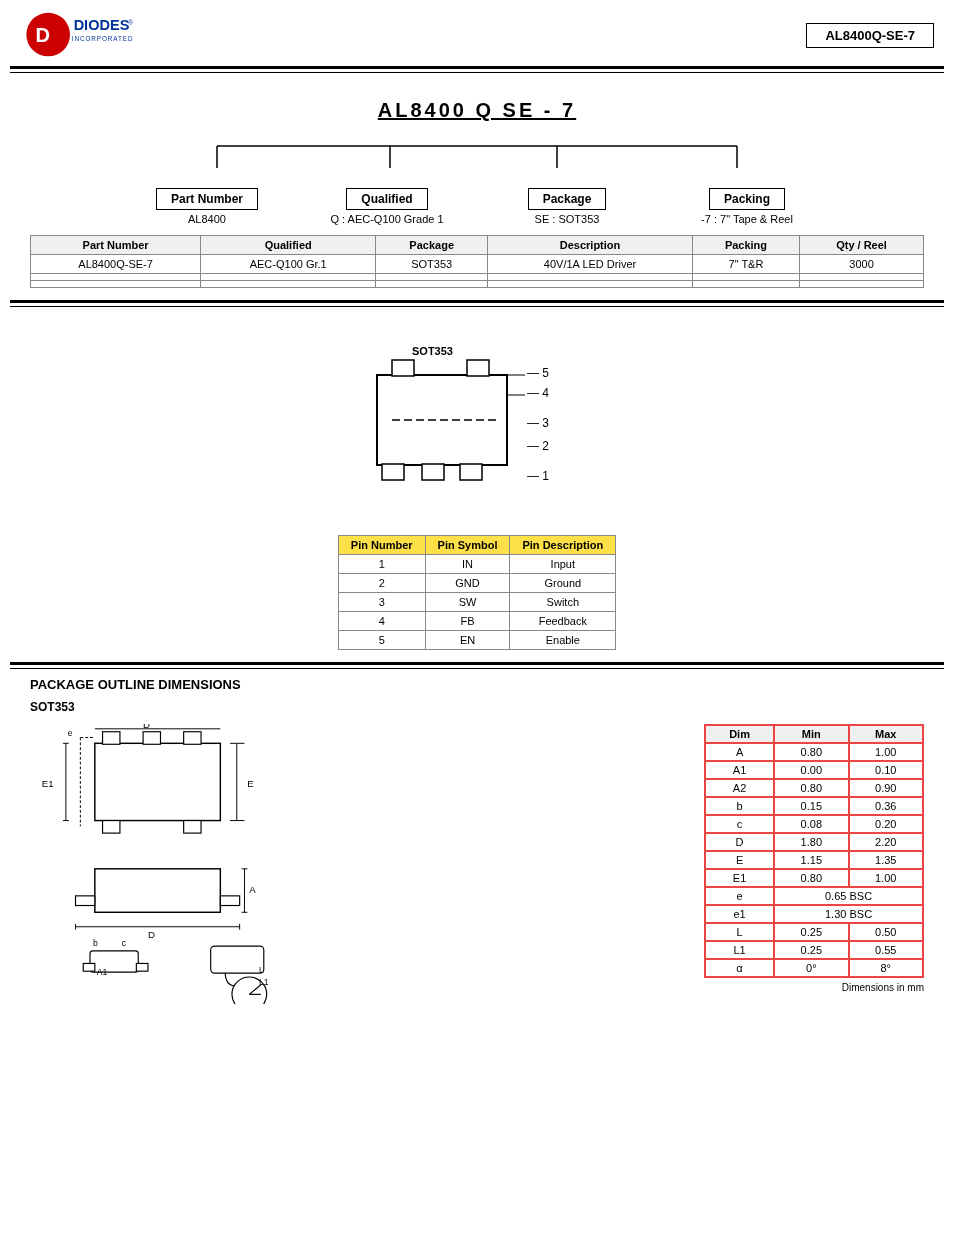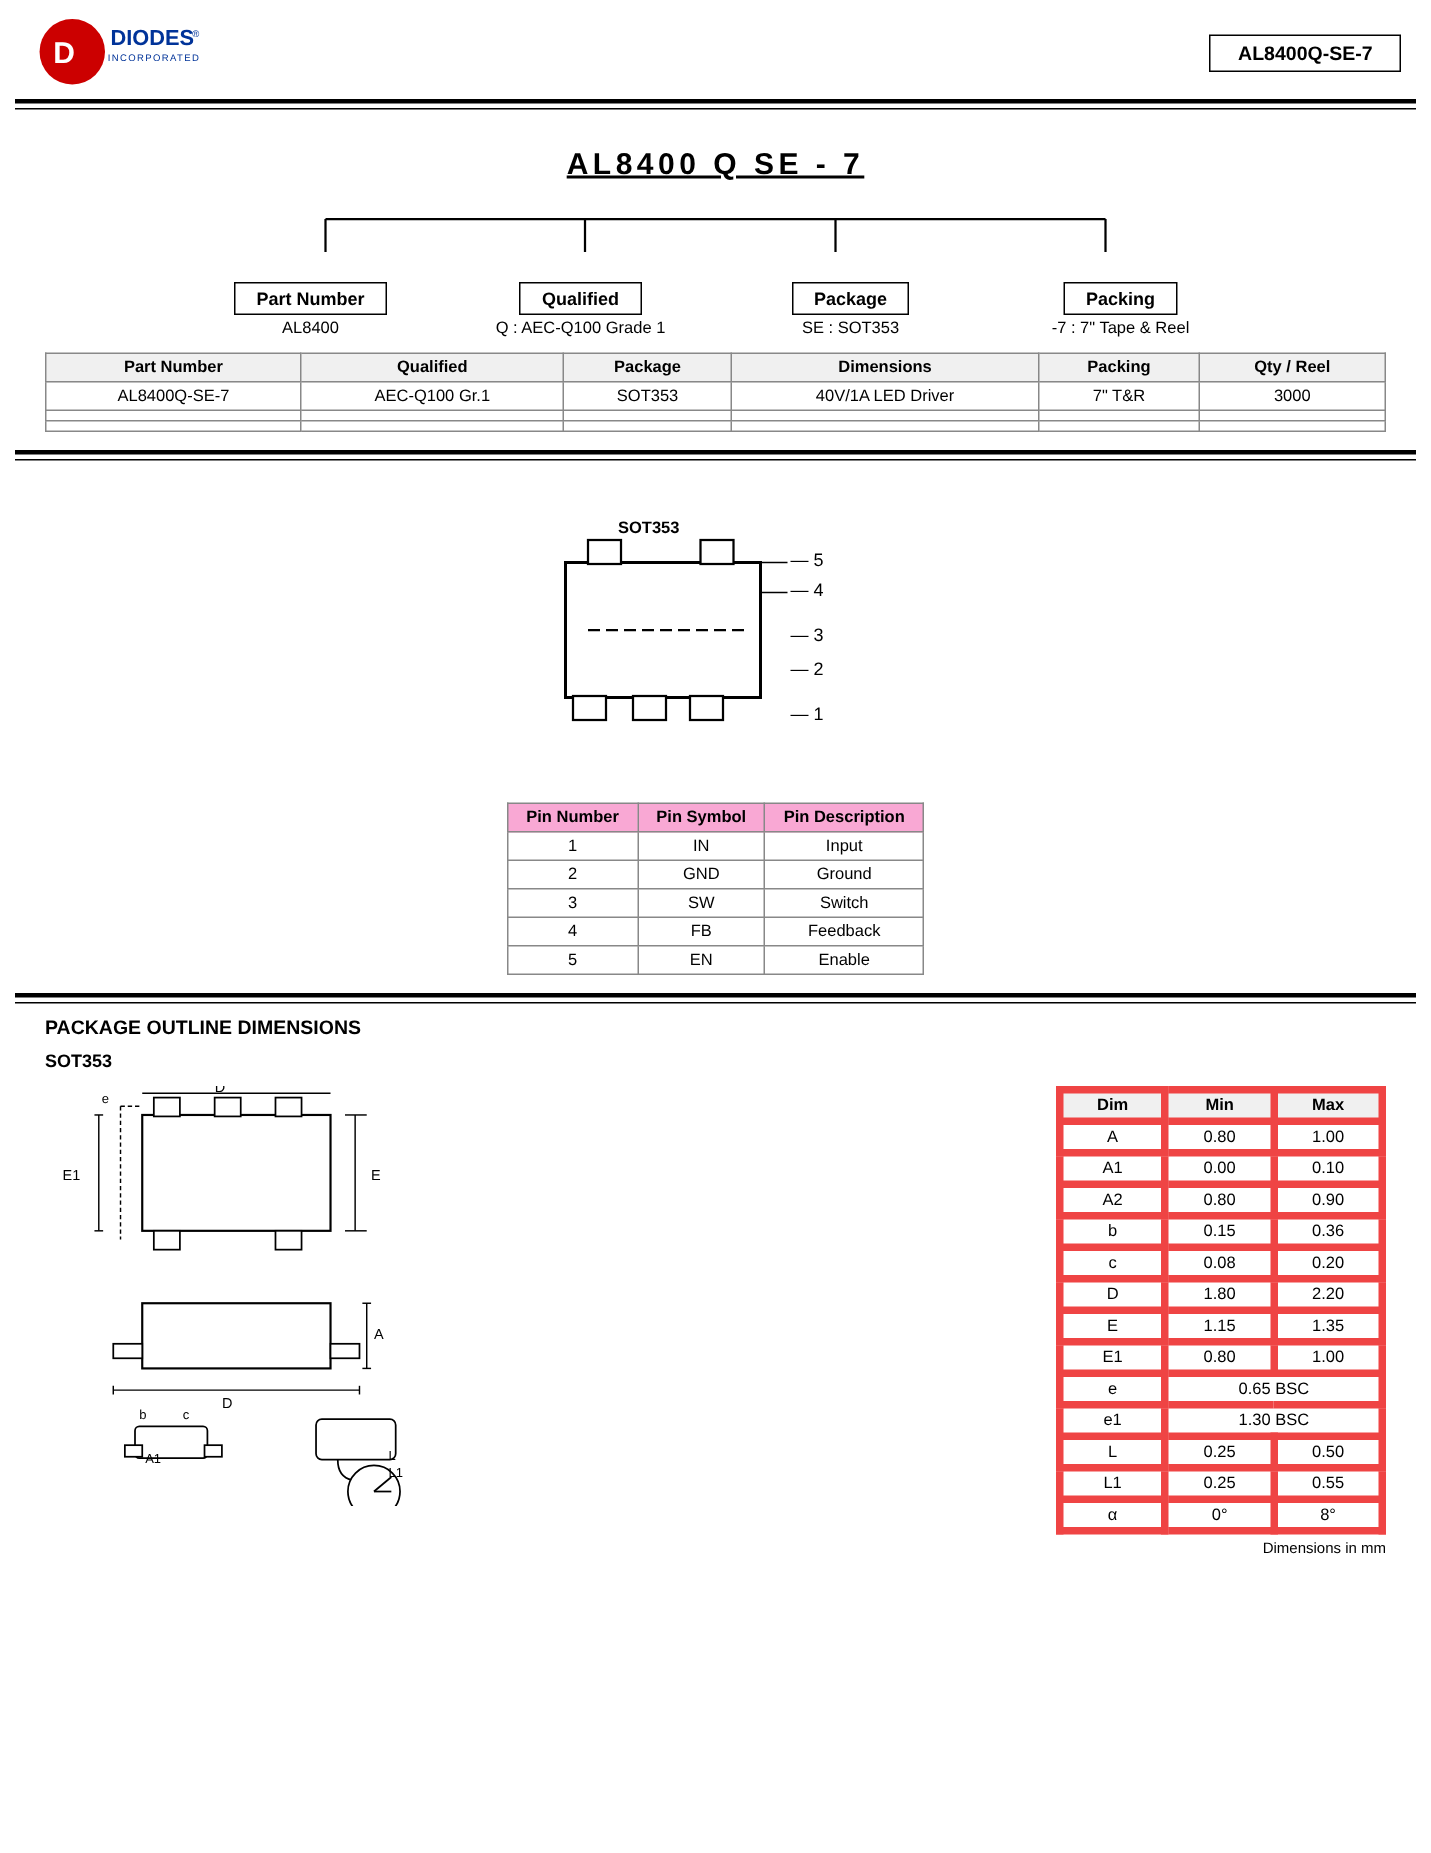--- a/index.html
+++ b/index.html
@@ -112,21 +112,21 @@
       border-collapse: collapse;
       font-size: 11px;
       margin: 0 auto;
     }
     .pin-table td, .pin-table th {
       border: 1px solid #888;
       padding: 3px 12px;
       text-align: center;
     }
     .pin-table th {
-      background: #f9a8d4;
+      background: #fde047;
       font-weight: bold;
     }
 
     
     .mech-section {
       padding: 8px 30px 12px 30px;
     }
 
     .mech-content {
       display: flex;
@@ -138,21 +138,21 @@
     }
     .mech-table-wrap {
       flex: 0 0 220px;
     }
     .mech-table {
       border-collapse: collapse;
       font-size: 11px;
       width: 100%;
     }
     .mech-table td, .mech-table th {
-      border: 5px solid #ef4444;
+      border: 2px solid #ef4444;
       padding: 2px 0;
       text-align: center;
     }
     .mech-table th {
       background: #f0f0f0;
       font-weight: bold;
     }
 
     
     .mech-svg { width: 400px; height: 280px; }
@@ -215,21 +215,21 @@
       </div>
     </div>
   </div>
 
   <table class="ord-table">
     <thead>
       <tr>
         <th>Part Number</th>
         <th>Qualified</th>
         <th>Package</th>
-        <th>Dimensions</th>
+        <th>Description</th>
         <th>Packing</th>
         <th>Qty / Reel</th>
       </tr>
     </thead>
     <tbody>
       <tr>
         <td>AL8400Q-SE-7</td>
         <td>AEC-Q100 Gr.1</td>
         <td>SOT353</td>
         <td>40V/1A LED Driver</td>

